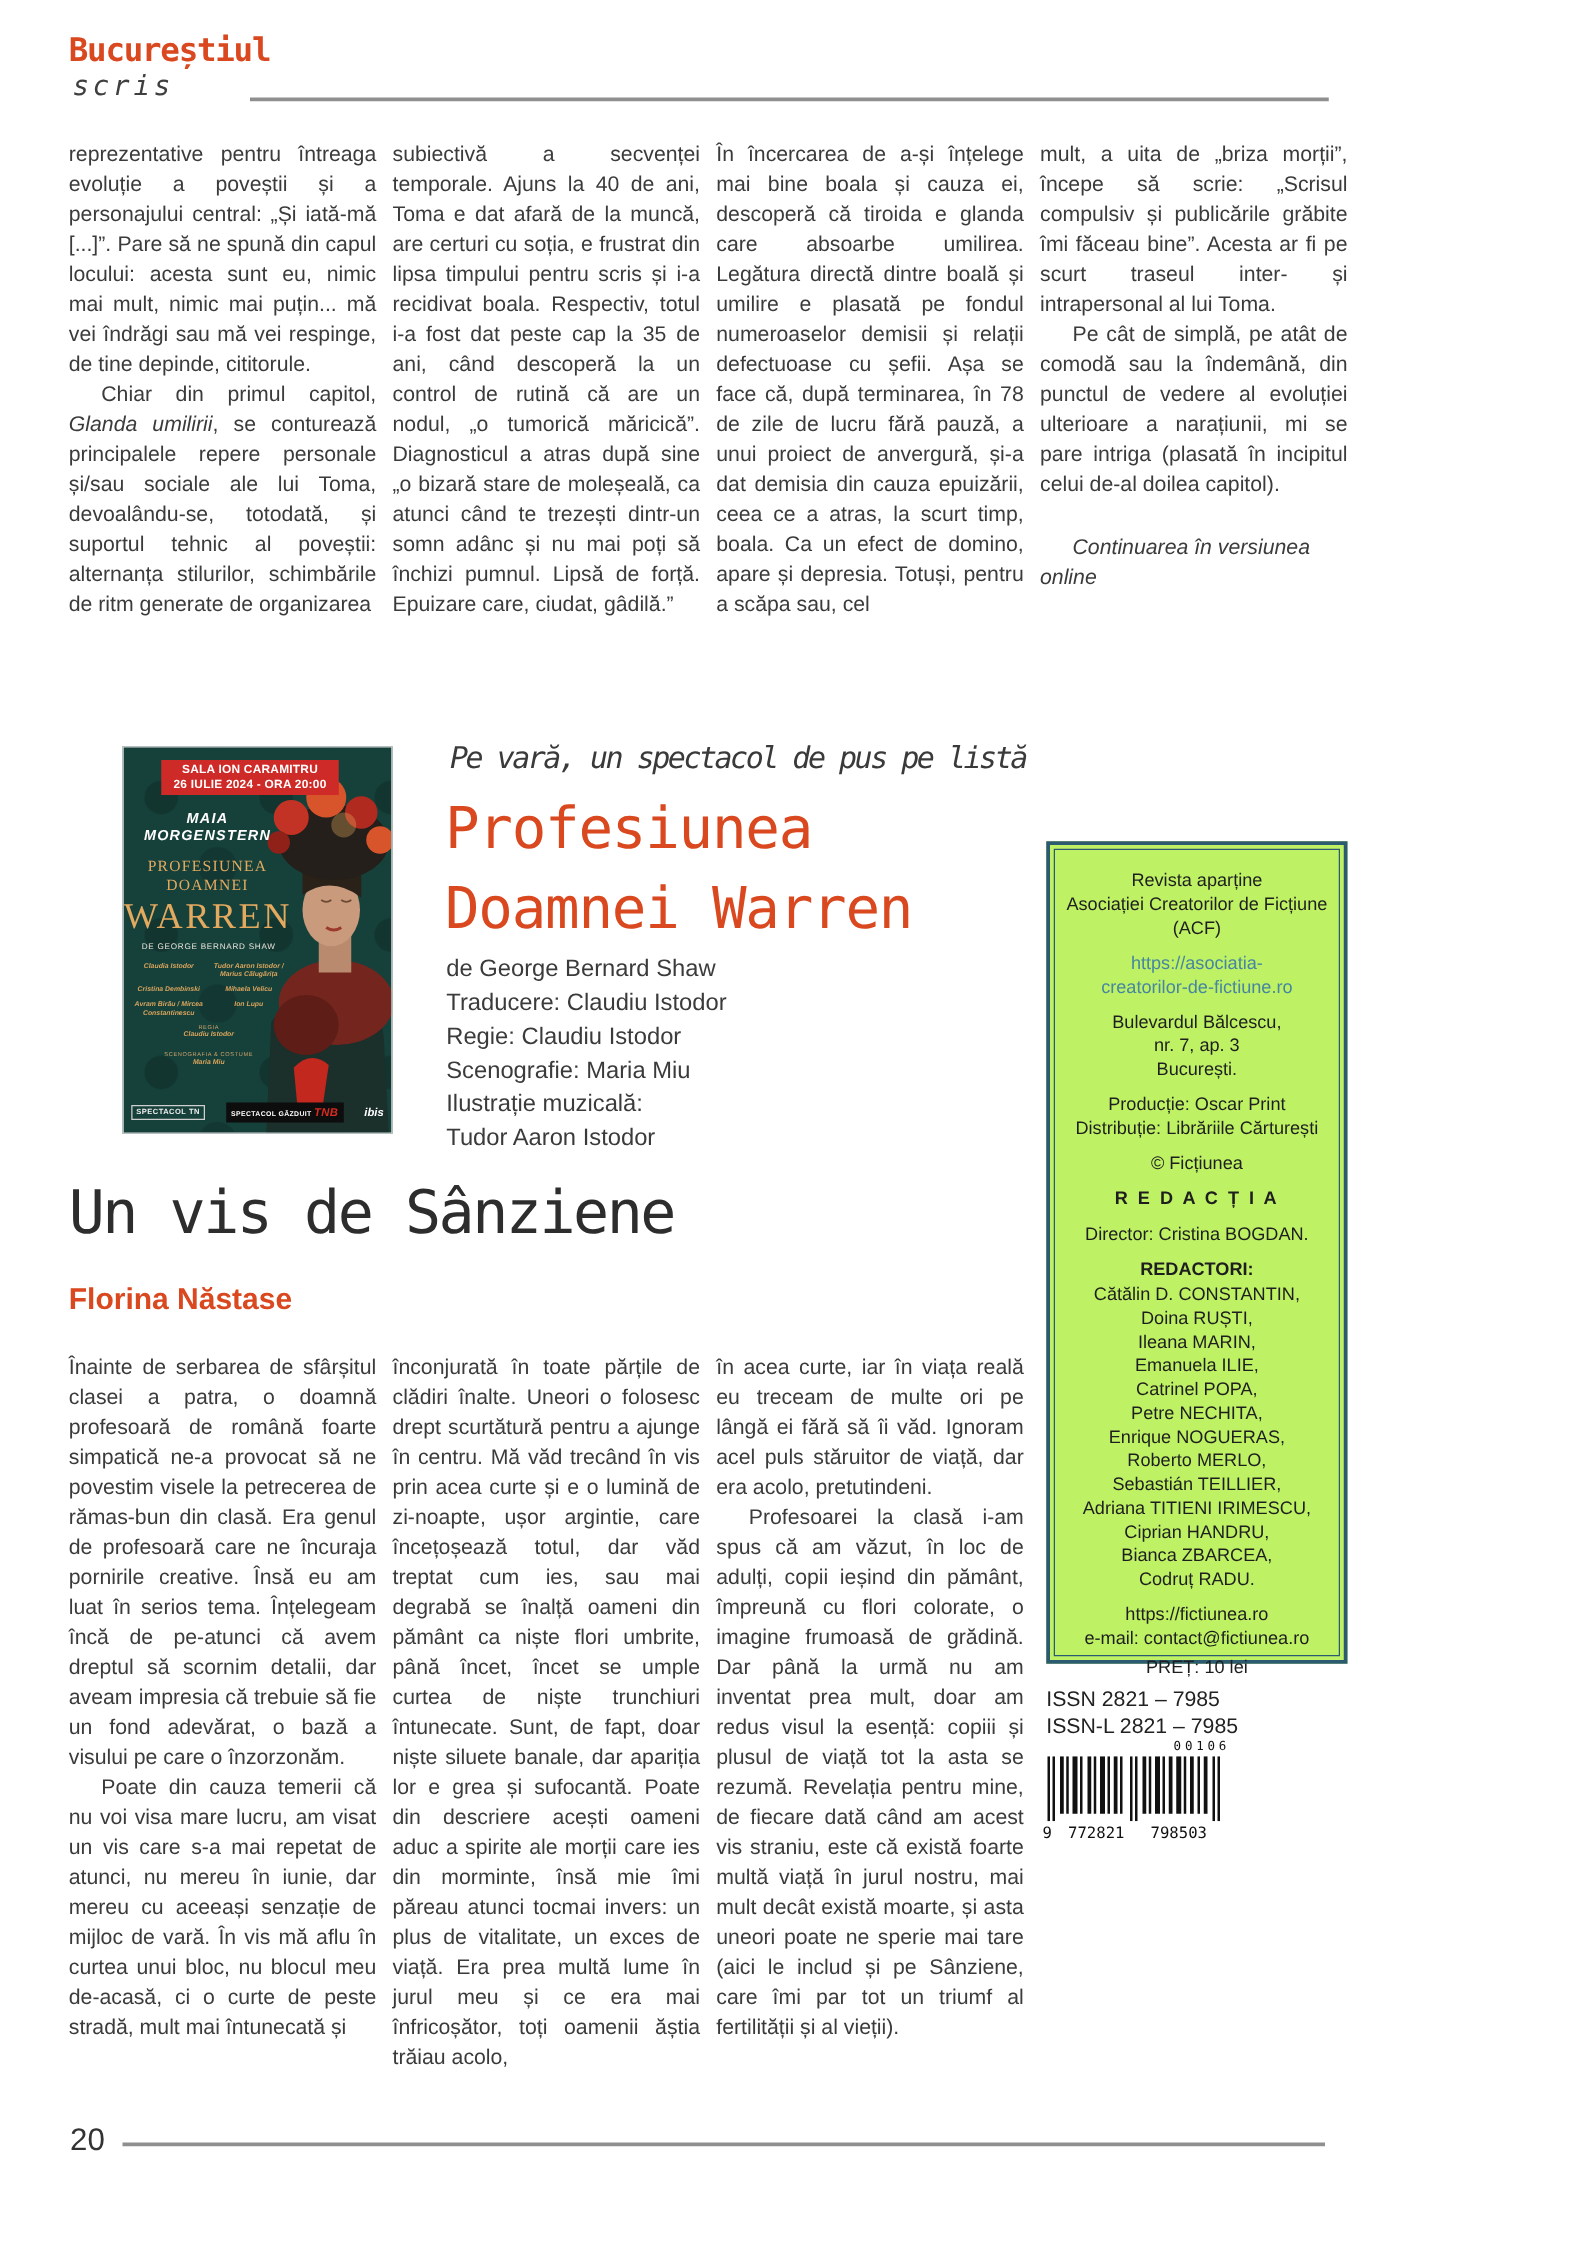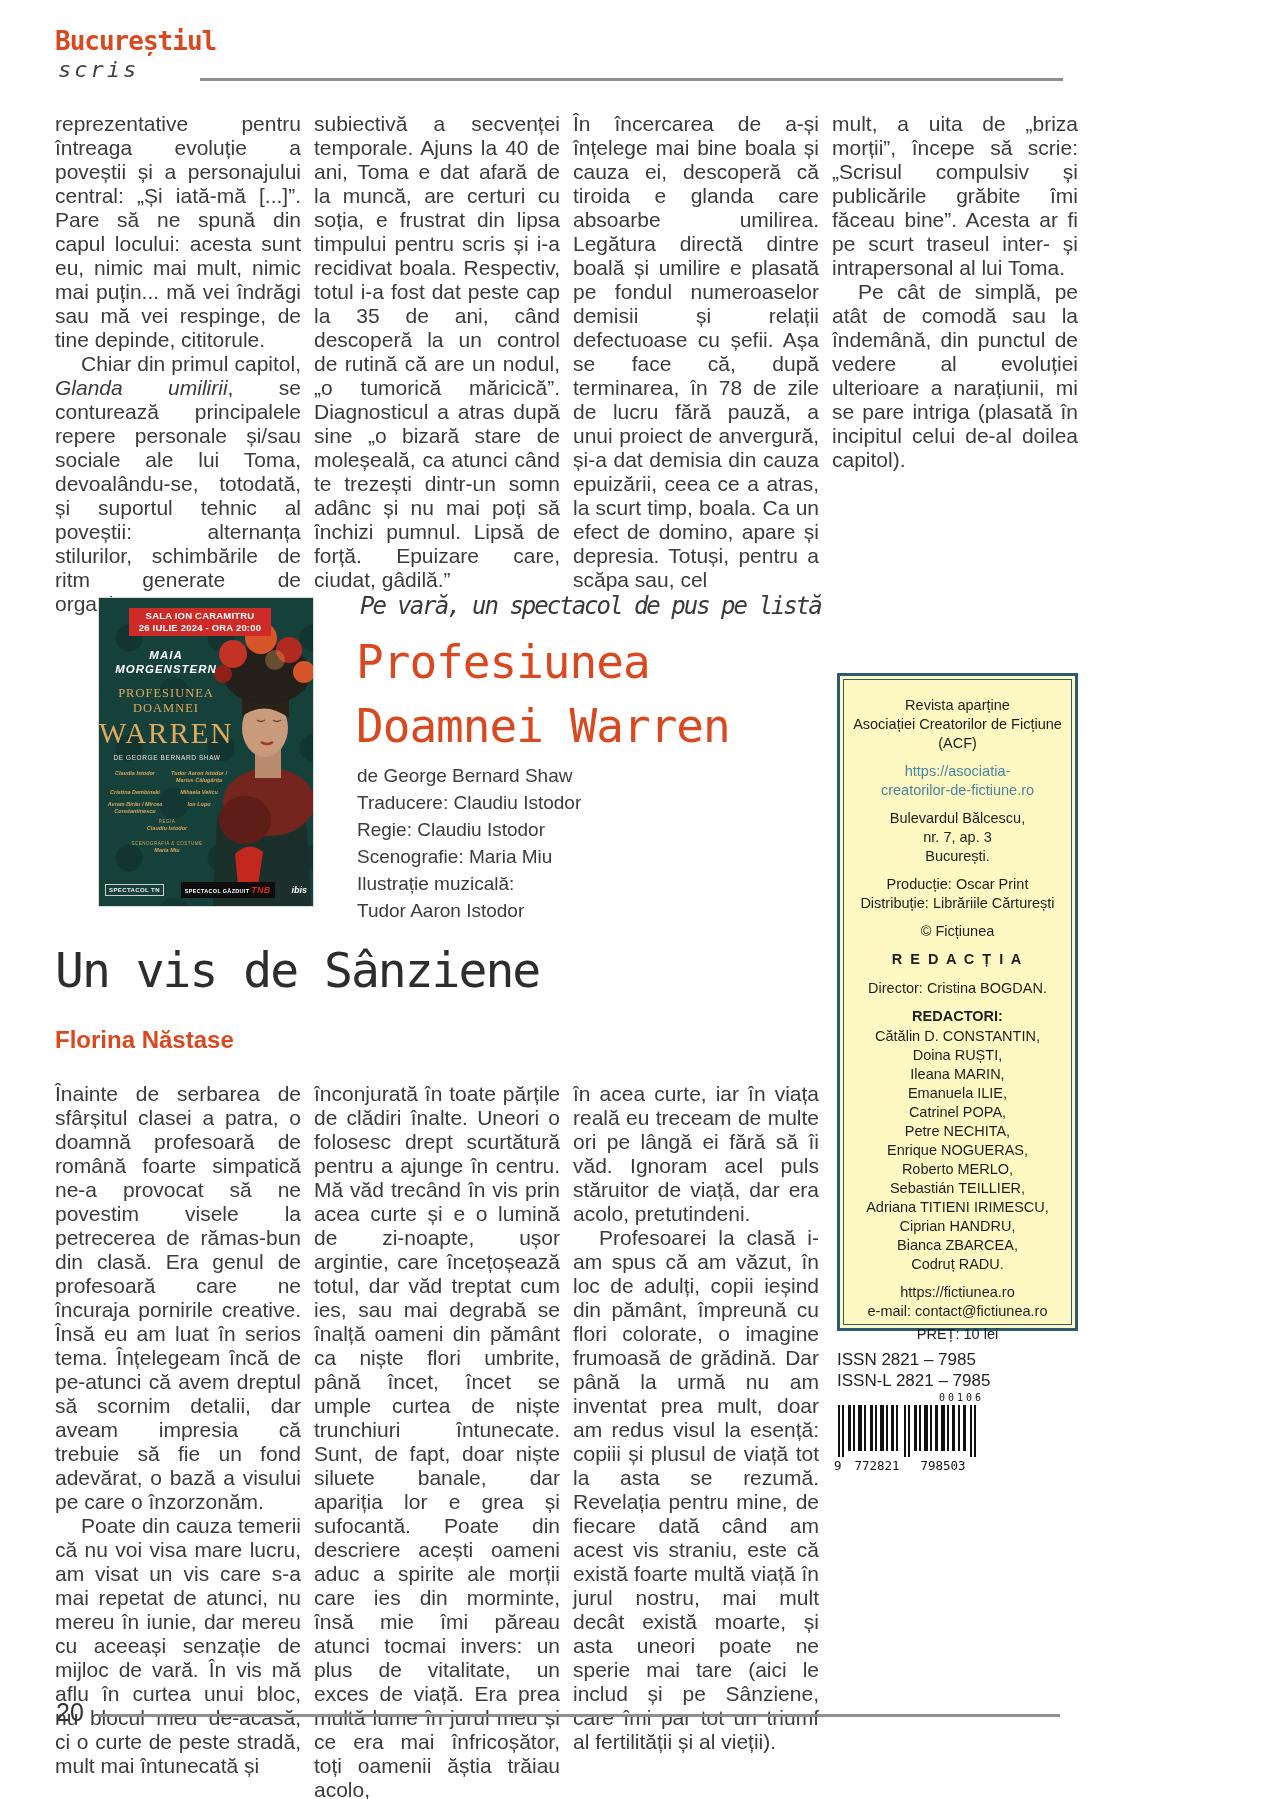--- a/index.html
+++ b/index.html
@@ -19,21 +19,21 @@
   .mono{font-family:"DejaVu Sans Mono",monospace}
   .hand{font-family:"DejaVu Sans Mono",monospace;font-style:italic}
 
   
   .brand{left:55px;top:26px;font-family:"DejaVu Sans Mono",monospace;font-weight:bold;
          font-size:26px;letter-spacing:-1px;color:var(--accent)}
   .brand-sub{left:58px;top:57px;font-size:22px;letter-spacing:3px;color:#3f3f3f}
   .hr-top{left:200px;top:78px;width:863px;height:3px;background:var(--rule)}
 
   
-  .col{position:absolute;width:246px;font-size:21px;line-height:24px;text-align:justify;
+  .col{position:absolute;width:246px;font-size:17px;line-height:24px;text-align:justify;
        color:var(--ink);hyphens:auto}
   .col p + p{text-indent:26px}
   .tcol{top:112px}
   .bcol{top:1082px}
   .c1{left:55px}.c2{left:314px}.c3{left:573px}.c4{left:832px}
   .online-note{margin-top:26px;font-style:italic;text-align:left;text-indent:0}
 
   
   .poster{left:98px;top:597px;width:216px;height:310px;background:#16413B;overflow:hidden;
           border:1px solid #d9d9d9;
@@ -75,21 +75,21 @@
   .ftitle{left:356px;top:630px;font-size:46px;letter-spacing:-1px;line-height:64px;
           color:var(--accent)}
   .credits{left:357px;top:762px;font-size:19px;line-height:27px;color:var(--ink)}
 
   
   .btitle{left:55px;top:942px;font-size:48px;letter-spacing:-2px;color:#2d2d2d}
   .bauthor{left:55px;top:1026px;font-size:24px;font-weight:bold;color:var(--accent)}
 
   
   .sidebar{left:837px;top:673px;width:241px;height:658px;border:3px solid var(--frame);
-           padding:3px;background:#fef9c3}
+           padding:3px;background:#bef264}
   .sidebar-inner{border:1px solid var(--frame);width:100%;height:100%;text-align:center;
                  font-size:14.5px;line-height:19px;color:#1e1e1e;padding:16px 6px 10px}
   .sb{margin-bottom:9px}
   .sb a, .sb .link{color:var(--link);text-decoration:none}
   .sb-redactia{font-weight:bold;letter-spacing:2px;margin:4px 0 10px}
   .sb-label{font-weight:bold;margin-bottom:1px}
   .sb-names div{line-height:19px}
   .sb-price{margin-top:4px}
 
   
@@ -123,20 +123,21 @@
   </div>
   <div class="col tcol c2">
     <p>subiectivă a secvenței temporale. Ajuns la 40 de ani, Toma e dat afară de la muncă, are certuri cu soția, e frustrat din lipsa timpului pentru scris și i-a recidivat boala. Respectiv, totul i-a fost dat peste cap la 35 de ani, când descoperă la un control de rutină că are un nodul, „o tumorică măricică”. Diagnosticul a atras după sine „o bizară stare de moleșeală, ca atunci când te trezești dintr-un somn adânc și nu mai poți să închizi pumnul. Lipsă de forță. Epuizare care, ciudat, gâdilă.”</p>
   </div>
   <div class="col tcol c3">
     <p>În încercarea de a-și înțelege mai bine boala și cauza ei, descoperă că tiroida e glanda care absoarbe umilirea. Legătura directă dintre boală și umilire e plasată pe fondul numeroaselor demisii și relații defectuoase cu șefii. Așa se face că, după terminarea, în 78 de zile de lucru fără pauză, a unui proiect de anvergură, și-a dat demisia din cauza epuizării, ceea ce a atras, la scurt timp, boala. Ca un efect de domino, apare și depresia. Totuși, pentru a scăpa sau, cel</p>
   </div>
   <div class="col tcol c4">
     <p>mult, a uita de „briza morții”, începe să scrie: „Scrisul compulsiv și publicările grăbite îmi făceau bine”. Acesta ar fi pe scurt traseul inter- și intrapersonal al lui Toma.</p>
     <p>Pe cât de simplă, pe atât de comodă sau la îndemână, din punctul de vedere al evoluției ulterioare a narațiunii, mi se pare intriga (plasată în incipitul celui de-al doilea capitol).</p>
+    <p class="online-note">Continuarea în versiunea online</p>
   </div>
 
   <div class="abs poster">
     <svg class="pi p-figure" viewBox="0 0 108 290" xmlns="http://www.w3.org/2000/svg">
       <path d="M8 290 L12 202 Q32 170 62 173 Q98 177 102 214 L106 290 Z" fill="#1b2f2b"></path>
       <ellipse cx="64" cy="186" rx="46" ry="34" fill="#74261e"></ellipse>
       <ellipse cx="40" cy="204" rx="26" ry="24" fill="#5f1d18"></ellipse>
       <rect x="50" y="128" width="26" height="34" fill="#b98a6e"></rect>
       <ellipse cx="60" cy="112" rx="23" ry="29" fill="#c99a7c"></ellipse>
       <path d="M37 100 Q60 84 84 102 L84 82 L37 82 Z" fill="#2a2119"></path>

